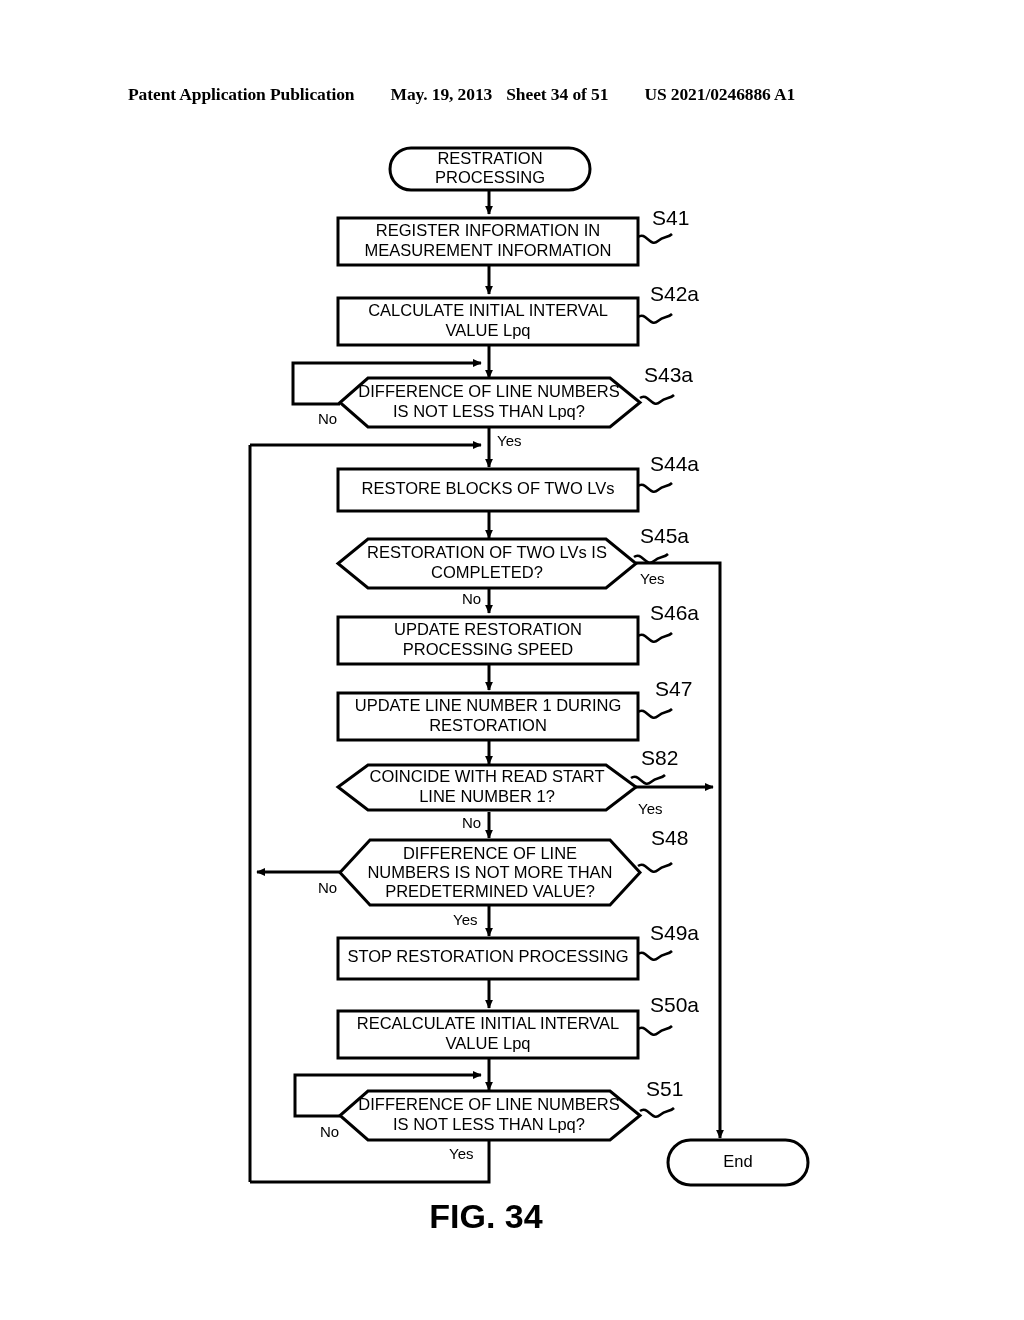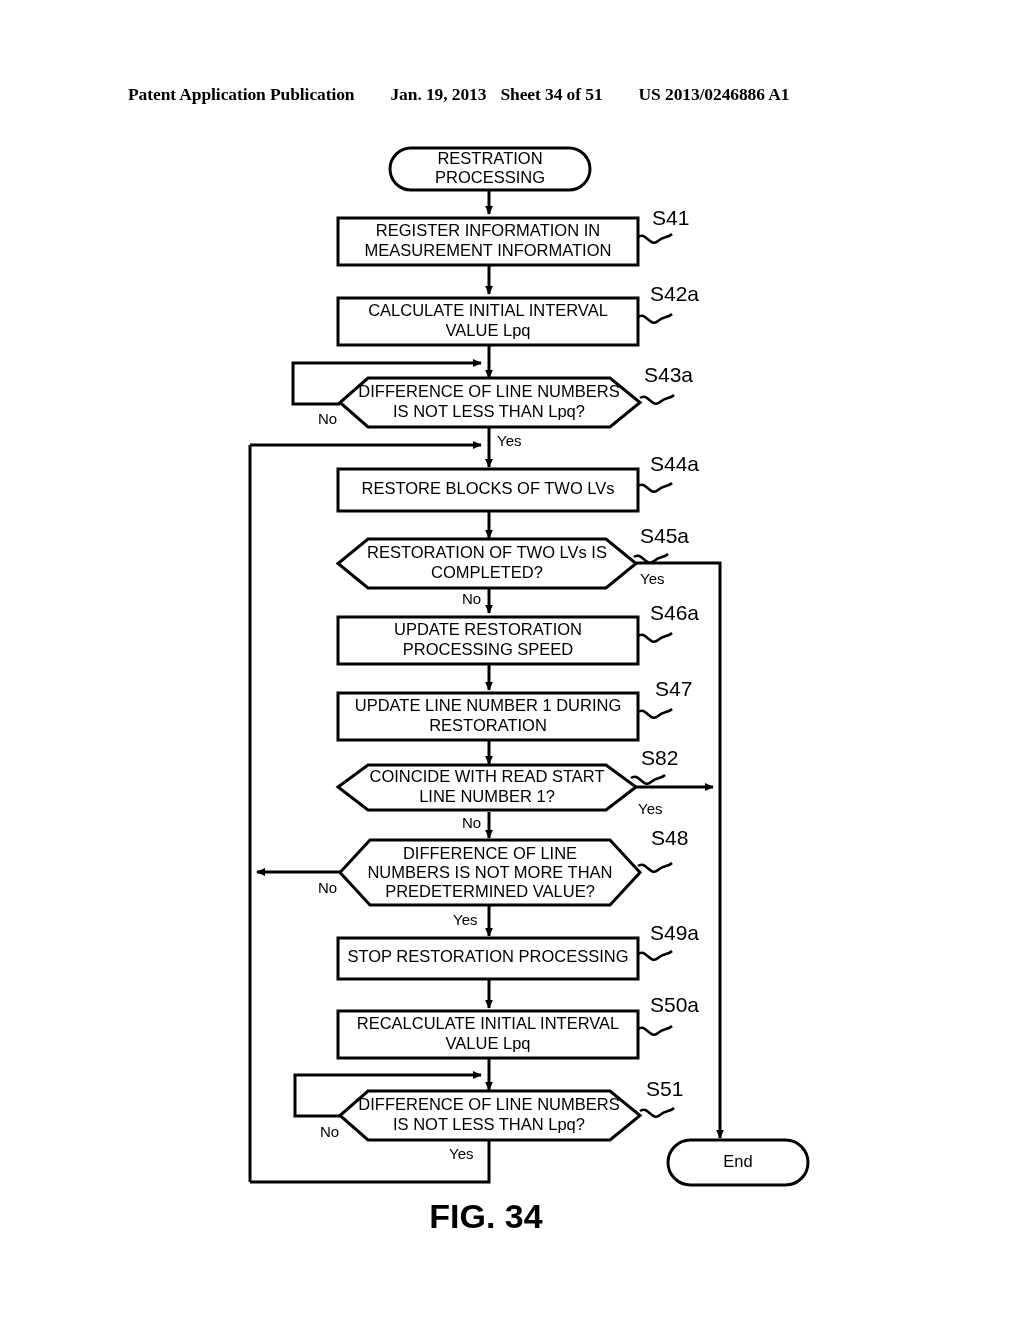--- a/index.html
+++ b/index.html
@@ -88,23 +88,23 @@
     fill: none;
   }
 </style>
 </head>
 <body>
 
 <div id="page">
 
   <div id="patent-header">
     <span class="hdr-pub">Patent Application Publication</span>
-    <span class="hdr-date">Jan. 19, 2013</span>
+    <span class="hdr-date">May. 19, 2013</span>
     <span class="hdr-sheet">Sheet 34 of 51</span>
-    <span class="hdr-num">US 2013/0246886 A1</span>
+    <span class="hdr-num">US 2021/0246886 A1</span>
   </div>
 
   <svg id="flowchart-svg" viewBox="0 0 1024 1320">
     <defs>
       <marker id="arrow" markerWidth="11" markerHeight="11" refX="8.2" refY="4" orient="auto" markerUnits="userSpaceOnUse">
         <path d="M0,0 L9,4 L0,8 z" fill="#000"></path>
       </marker>
     </defs>
 
     <line class="connector" x1="489" y1="188" x2="489" y2="214" marker-end="url(#arrow)"></line>

